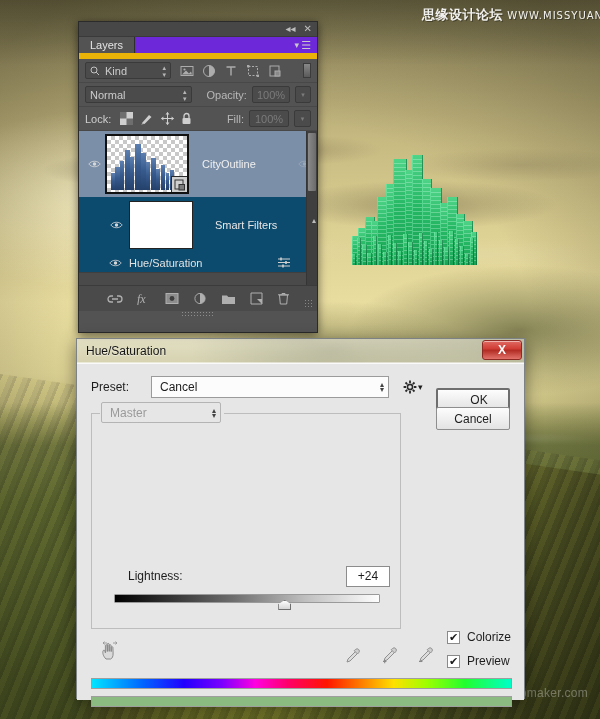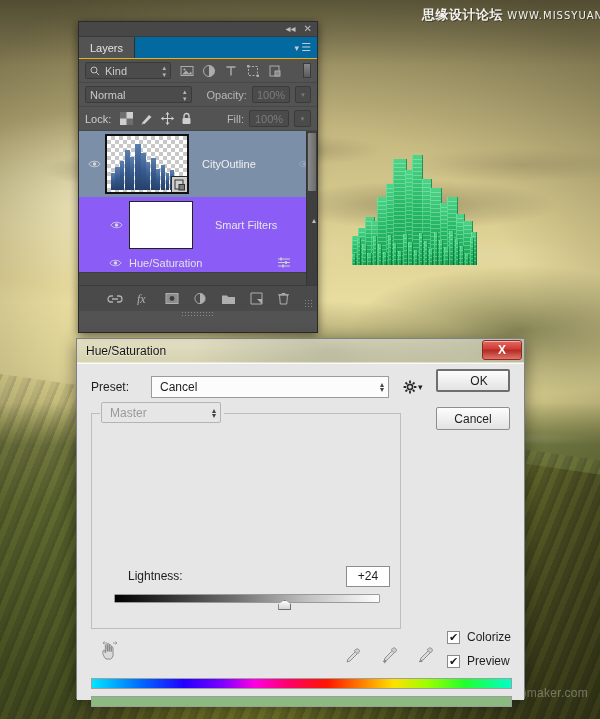--- a/index.html
+++ b/index.html
@@ -139,23 +139,23 @@
   #layers-titlebar {
     height: 15px;
     background: #474747;
     border-bottom: 1px solid #3a3a3a;
     display: flex; justify-content: flex-end; align-items: center;
     padding-right: 5px; gap: 8px;
   }
   .tb-icon { color: #bdbdbd; font-size: 10px; line-height: 1; cursor: pointer; }
   #layers-tabrow {
     height: 22px;
-    background: #0369a1;
+    background: #6d28d9;
     display: flex; align-items: stretch;
-    border-bottom: 1px solid #eab308;
+    border-bottom: 6px solid #eab308;
   }
   #layers-tab {
     background: #535353;
     padding: 0 11px;
     display: flex; align-items: center;
     font-size: 11px; color: #e4e4e4;
     border-right: 1px solid #2e2e2e;
   }
   #layers-tab-menu {
     margin-left: auto; display: flex; align-items: center;
@@ -218,21 +218,21 @@
     position: absolute; right: 0; top: 0; width: 11px; height: 100%;
     background: #3f3f3f; border-left: 1px solid #353535;
   }
   #list-scroll-thumb {
     position: absolute; top: 2px; left: 1px; width: 8px; height: 58px;
     background: linear-gradient(to right,#8a8a8a,#6b6b6b); border-radius: 1px;
   }
   #scroll-arrow { position:absolute; bottom: 60px; right: 1px; color:#bbb; font-size: 8px; }
 
   
-  #smart-filters { background: #8b5cf6; }
+  #smart-filters { background: #0c4a6e; }
   .sf-row { display: flex; align-items: center; height: 56px; padding-left: 4px; }
   .sf-thumb { width: 64px; height: 48px; background: #fff; border: 1px solid #222; margin-left: 22px; }
   .sf-name { margin-left: 22px; color: #e7e7e7; font-size: 11px; }
   .sf-sub {
     display: flex; align-items: center; height: 20px;
     padding-left: 30px; color: #e2e2e2; font-size: 11px; gap: 7px;
     border-bottom: 1px solid #3f3f3f;
   }
   .sf-sub .sf-sub-ico { margin-left: auto; margin-right: 26px; }
 
@@ -302,21 +302,21 @@
   .sel-arrows { margin-left: auto; display:flex; flex-direction: column; line-height:5px; font-size: 8px; color:#444;}
   #preset-gear { margin-left: 6px; display: flex; align-items: center; gap: 1px; }
   #ok-button, #cancel-button {
     position: absolute; right: 14px;
     width: 74px; height: 23px;
     background: linear-gradient(to bottom, #fdfdfd, #e3e3e3);
     border: 1px solid #8e8e8e; border-radius: 2px;
     display: flex; align-items: center; justify-content: center;
     font-size: 12px; cursor: pointer;
   }
-  #ok-button { top: 5px; border: 2px solid #6e6e6e; padding-left: 12px; }
+  #ok-button { top: 24px; border: 2px solid #6e6e6e; padding-left: 12px; }
   #cancel-button { top: 43px; }
 
   #channel-group {
     position: absolute; left: 14px; top: 49px;
     width: 310px; height: 216px;
     border: 1px solid #bdbdbd;
     border-top: none;
   }
   #channel-group::before {
     content:""; position:absolute; left:0; top:0; width: 8px; height:1px; background:#bdbdbd;

